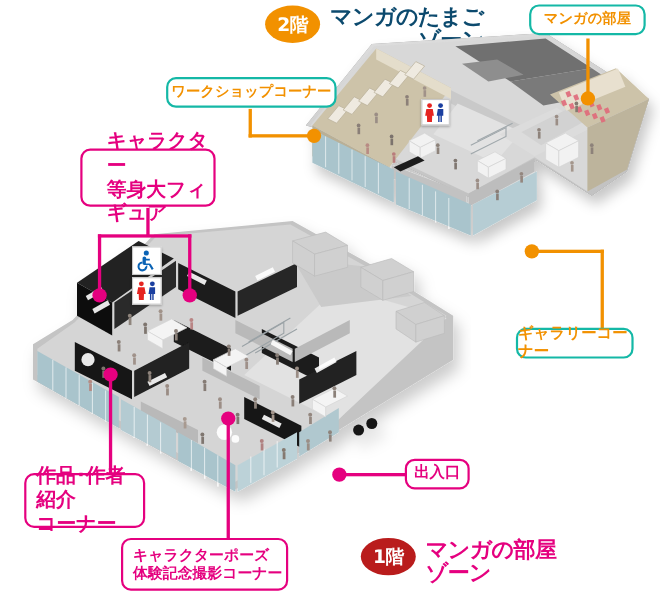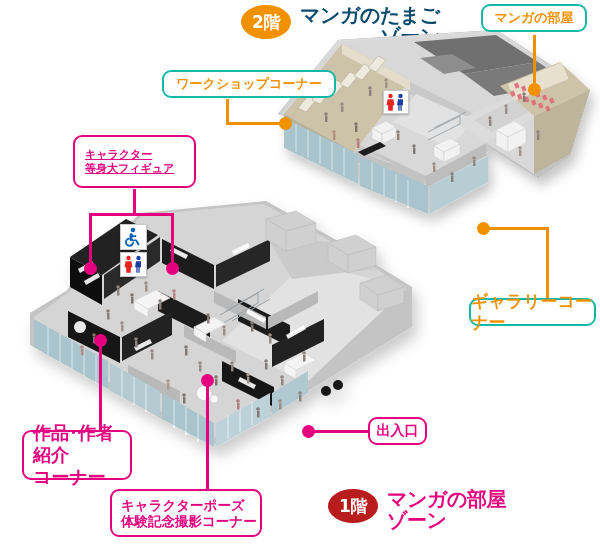--- a/index.html
+++ b/index.html
@@ -437,25 +437,25 @@
       </g>
       <g fill="#1B3FA0">
         <circle cx="15.5" cy="3" r="2.2"></circle>
         <path d="M13 6.2h5v6.1h-1.3v5.5h-1.3v-5.5h-0.8v5.5h-1.3V12.3H12z"></path>
       </g>
     </svg>
   </div>
 
   <div class="chip orange" style="left:481px;top:4px;width:106px;height:28px;font-size:13px;">マンガの部屋</div>
 
-  <div class="chip orange" style="left:162px;top:70px;width:174px;height:28px;font-size:13px;">ワークショップコーナー</div>
-
-  <div class="chip orange" style="left:469px;top:298px;width:127px;height:28px;font-size:17px;">ギャラリーコーナー</div>
-
-  <div class="chip pink" style="left:73px;top:135px;width:123px;height:53px;font-size:11px;padding-left:10px;justify-content:flex-start;text-decoration:underline;">キャラクター
+  <div class="chip orange" style="left:151px;top:70px;width:155px;height:28px;font-size:13px;">ワークショップコーナー</div>
+
+  <div class="chip orange" style="left:469px;top:298px;width:107px;height:28px;font-size:14px;">ギャラリーコーナー</div>
+
+  <div class="chip pink" style="left:73px;top:135px;width:123px;height:53px;font-size:18px;padding-left:22px;justify-content:flex-start;">キャラクター
 等身大フィギュア</div>
 
   <div class="chip pink" style="left:22px;top:430px;width:110px;height:50px;font-size:18px;padding-left:9px;justify-content:flex-start;">作品･作者紹介
 コーナー</div>
 
   <div class="chip pink" style="left:368px;top:417px;width:59px;height:28px;font-size:14px;">出入口</div>
 
   <div class="chip pink" style="left:110px;top:489px;width:152px;height:48px;font-size:13.5px;padding-left:9px;justify-content:flex-start;">キャラクターポーズ
 体験記念撮影コーナー</div>
 

